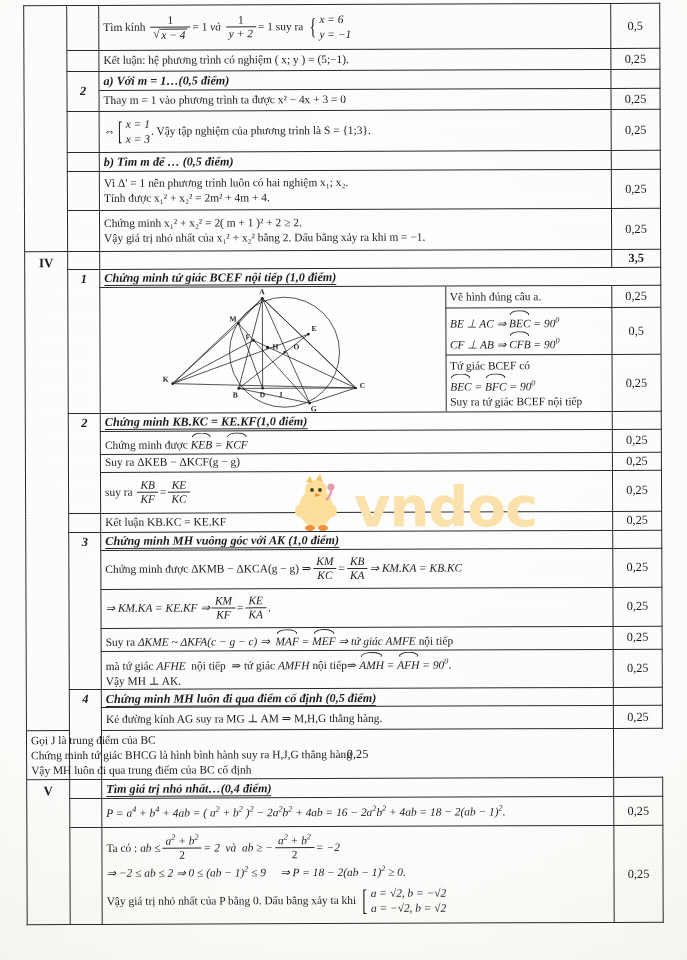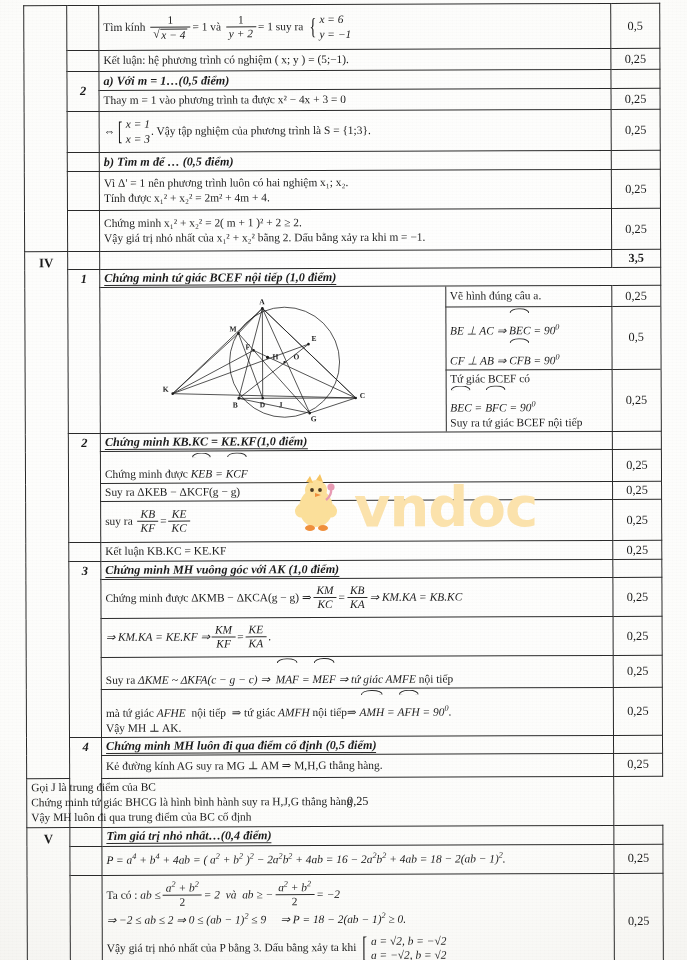--- a/index.html
+++ b/index.html
@@ -49,37 +49,37 @@
     background:transparent;
   }
   .c-roman{width:43px;text-align:center;font-weight:bold;font-size:13px;font-style:normal;}
   .c-num{width:32px;text-align:center;font-weight:bold;font-style:italic;font-size:12.5px;}
   .c-body{width:max-content;}
   .c-score{width:49px;text-align:center;font-size:12.3px;}
 
   .hdr{font-weight:bold;font-style:italic;font-size:12.2px;}
   .hdr u{text-decoration:none;border-bottom:1px solid #2a2a2a;padding-bottom:0px;}
 
-  .it{}
+  .it{font-style:italic;}
   .mathv{font-style:italic;font-family:"Liberation Serif",serif;}
   .ln{display:block;white-space:nowrap;}
   .tight{line-height:1.3;}
 
   
   .fr{display:inline-flex;flex-direction:column;vertical-align:-0.62em;text-align:center;margin:0 2px;line-height:1.02;}
   .fr > .nu{border-bottom:1px solid #2a2a2a;padding:0 3px 0px 3px;}
   .fr > .de{padding:1px 3px 0 3px;}
 
   
   .sq{display:inline-block;position:relative;padding-left:7px;}
   .sq::before{content:"√";position:absolute;left:0;top:-1px;font-size:1.04em;}
   .sq > span{border-top:1px solid #2a2a2a;padding:0 2px 0 1px;display:inline-block;text-align:center;}
 
   
-  .arc{display:inline-block;position:relative;padding-top:15px;}
+  .arc{display:inline-block;position:relative;padding-top:6px;}
   .arc::before{
     content:"";position:absolute;left:4%;right:4%;top:0px;height:4px;
     border-top:1px solid #2a2a2a;border-left:1px solid #2a2a2a;border-right:1px solid #2a2a2a;
     border-radius:46% 46% 0 0 / 100% 100% 0 0;
   }
   
   .sys{display:inline-flex;align-items:center;vertical-align:middle;margin:0 1px;}
   .sys .brc{font-size:2.05em;line-height:.74;font-weight:300;margin-right:1px;transform:scaleX(.62);display:inline-block;}
   .sys .brk{font-size:2.05em;line-height:.74;font-weight:300;margin-right:1px;transform:scaleX(.5);display:inline-block;}
   .sys .rows{display:inline-flex;flex-direction:column;line-height:1.28;}
@@ -485,21 +485,21 @@
               <span class="nu mathv">a<sup>2</sup> + b<sup>2</sup></span>
               <span class="de">2</span>
             </span>
             <span class="mathv">= −2</span>
           </span>
           <span class="ln mathv" style="margin-bottom:7px;">
             ⇒ −2 ≤ ab ≤ 2 ⇒ 0 ≤ (ab − 1)<sup>2</sup> ≤ 9 &nbsp;&nbsp;&nbsp; ⇒ P = 18 − 2(ab − 1)<sup>2</sup> ≥ 0.
             
           </span>
           <span class="ln" style="display:flex;align-items:center;">
-            <span>Vậy giá trị nhỏ nhất của P bằng 3. Dấu bằng xảy ta khi</span>&nbsp;
+            <span>Vậy giá trị nhỏ nhất của P bằng 0. Dấu bằng xảy ta khi</span>&nbsp;
             <span class="sys">
               <span class="brk" style="font-size:2.6em;">[</span>
               <span class="rows">
                 <span class="mathv">a = √2, b = −√2</span>
                 <span class="mathv">a = −√2, b = √2</span>
               </span>
             </span>
           </span>
         </td>
         <td class="c-score">0,25</td>

